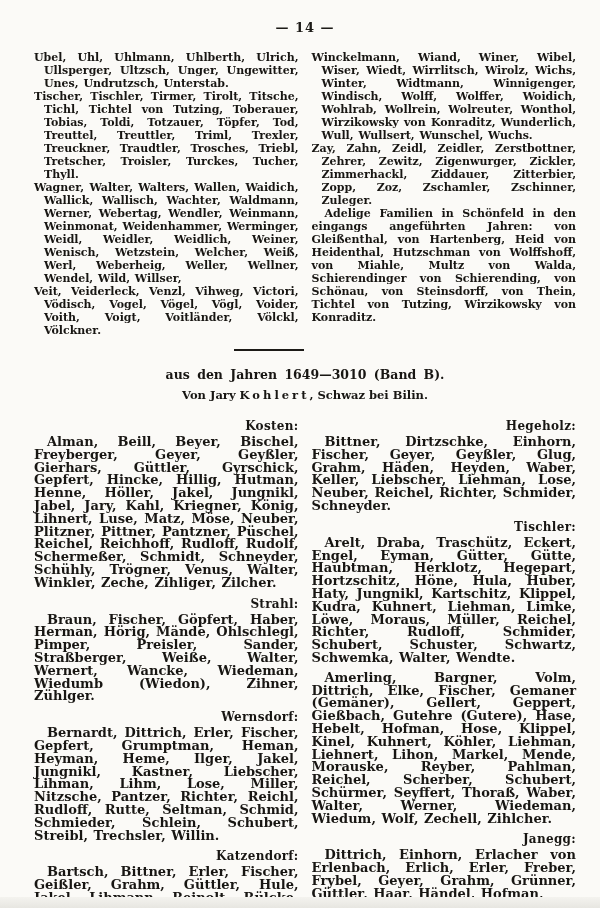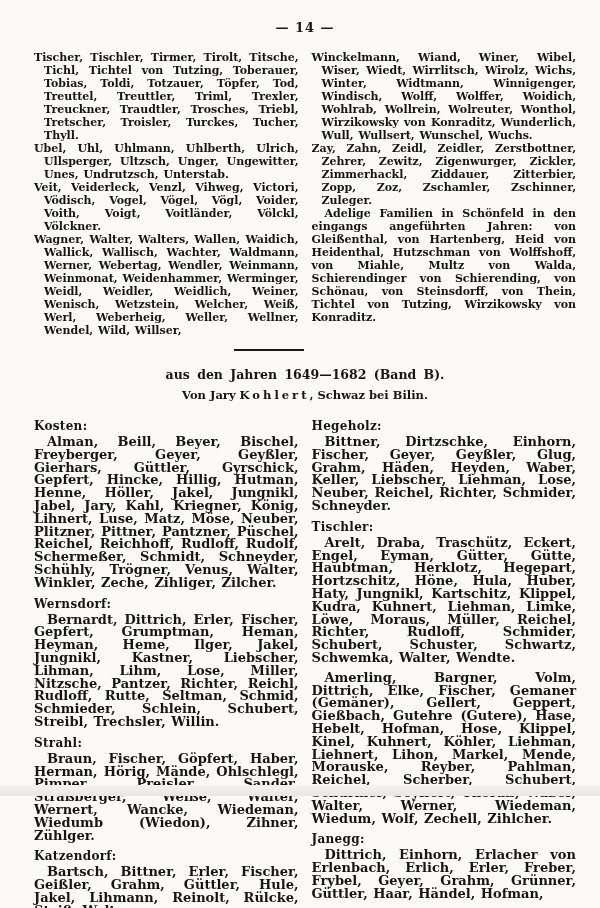--- a/index.html
+++ b/index.html
@@ -3,21 +3,21 @@
 <meta charset="utf-8">
 <style>
   * { margin:0; padding:0; box-sizing:border-box; }
   html,body { width:600px; height:908px; overflow:hidden; }
   body {
     background:#fbfaf7;
     color:#181613;
     font-family:"DejaVu Serif","Liberation Serif",serif;
     position:relative;
   }
-  .page { width:600px; height:796px; padding:20px 24px 0 34px; position:relative; }
+  .page { width:600px; height:908px; padding:20px 24px 0 34px; position:relative; }
 
   .page-number {
     text-align:center; font-size:13px; font-weight:bold;
     letter-spacing:1px; margin-bottom:16px; color:#1c1a17;
   }
 
   .two-col { display:flex; gap:13px; }
   .col { flex:1 1 0; min-width:0; }
 
   .namelist p {
@@ -38,78 +38,78 @@
     letter-spacing:0.2px; color:#141210;
   }
   .article-subtitle {
     font-size:12.5px; font-weight:bold; margin-top:5px; word-spacing:3px;
   }
   .article-byline { font-size:11.5px; margin-top:6px; font-weight:600; }
   .byline-name { letter-spacing:3px; font-weight:bold; }
 
   .section { margin-bottom:7px; }
   .section-heading {
-    text-align:left; font-size:12px; font-weight:bold;
+    text-align:right; font-size:12px; font-weight:bold;
     margin:5px 0 3px 0; letter-spacing:0.3px;
   }
   .section .namelist p { font-size:13px; line-height:12.8px; }
 
   .scan-bottom {
     position:absolute; left:0; bottom:0; width:600px; height:11px;
     background:linear-gradient(#f4f3ef,#e7e6e1);
   }
 </style>
 </head>
 <body>
 
 <div class="page">
 
   <div class="page-number">— 14 —</div>
 
   <div class="two-col">
     <div class="col namelist">
+      <p class="hang">Ubel, Uhl, Uhlmann, Uhlberth, Ulrich, Ullsperger, Ultzsch, Unger, Ungewitter, Unes, Undrutzsch, Unterstab.</p>
       <p class="hang">Tischer, Tischler, Tirmer, Tirolt, Titsche, Tichl, Tichtel von Tutzing, Toberauer, Tobias, Toldi, Totzauer, Töpfer, Tod, Treuttel, Treuttler, Triml, Trexler, Treuckner, Traudtler, Trosches, Triebl, Tretscher, Troisler, Turckes, Tucher, Thyll.</p>
-      <p class="hang">Ubel, Uhl, Uhlmann, Uhlberth, Ulrich, Ullsperger, Ultzsch, Unger, Ungewitter, Unes, Undrutzsch, Unterstab.</p>
+      <p class="hang">Wagner, Walter, Walters, Wallen, Waidich, Wallick, Wallisch, Wachter, Waldmann, Werner, Webertag, Wendler, Weinmann, Weinmonat, Weidenhammer, Werminger, Weidl, Weidler, Weidlich, Weiner, Wenisch, Wetzstein, Welcher, Weiß, Werl, Weberheig, Weller, Wellner, Wendel, Wild, Willser,</p>
       <p class="hang">Veit, Veiderleck, Venzl, Vihweg, Victori, Vödisch, Vogel, Vögel, Vögl, Voider, Voith, Voigt, Voitländer, Völckl, Völckner.</p>
-      <p class="hang">Wagner, Walter, Walters, Wallen, Waidich, Wallick, Wallisch, Wachter, Waldmann, Werner, Webertag, Wendler, Weinmann, Weinmonat, Weidenhammer, Werminger, Weidl, Weidler, Weidlich, Weiner, Wenisch, Wetzstein, Welcher, Weiß, Werl, Weberheig, Weller, Wellner, Wendel, Wild, Willser,</p>
     </div>
     <div class="col namelist">
       <p class="hang">Winckelmann, Wiand, Winer, Wibel, Wiser, Wiedt, Wirrlitsch, Wirolz, Wichs, Winter, Widtmann, Winnigenger, Windisch, Wolff, Wolffer, Woidich, Wohlrab, Wollrein, Wolreuter, Wonthol, Wirzikowsky von Konraditz, Wunderlich, Wull, Wullsert, Wunschel, Wuchs.</p>
       <p class="hang">Zay, Zahn, Zeidl, Zeidler, Zerstbottner, Zehrer, Zewitz, Zigenwurger, Zickler, Zimmerhackl, Ziddauer, Zitterbier, Zopp, Zoz, Zschamler, Zschinner, Zuleger.</p>
       <p class="firstindent">Adelige Familien in Schönfeld in den eingangs angeführten Jahren: von Gleißenthal, von Hartenberg, Heid von Heidenthal, Hutzschman von Wolffshoff, von Miahle, Multz von Walda, Schierendinger von Schierending, von Schönau, von Steinsdorff, von Thein, Tichtel von Tutzing, Wirzikowsky von Konraditz.</p>
     </div>
   </div>
 
   <hr class="divider">
 
   <div class="article-header">
-    <div class="article-subtitle">aus den Jahren 1649—1682 (Band B).</div>
+    <div class="article-subtitle">aus den Jahren 1649—3010 (Band B).</div>
     <div class="article-byline">
       <span>Von Jary </span><span class="byline-name">Kohlert</span><span>, Schwaz bei Bilin.</span>
     </div>
   </div>
 
   <div class="two-col">
     <div class="col">
       <div class="section">
         <div class="section-heading">Kosten:</div>
         <div class="namelist">
             <p class="firstindent">Alman, Beill, Beyer, Bischel, Freyberger, Geyer, Geyßler, Gierhars, Güttler, Gyrschick, Gepfert, Hincke, Hillig, Hutman, Henne, Höller, Jakel, Jungnikl, Jabel, Jary, Kahl, Kriegner, König, Lihnert, Luse, Matz, Möse, Neuber, Plitzner, Pittner, Pantzner, Püschel, Reichel, Reichhoff, Rudloff, Rudolf, Schermeßer, Schmidt, Schneyder, Schühly, Trögner, Venus, Walter, Winkler, Zeche, Zihliger, Zilcher.</p>
           </div>
       </div>
       <div class="section">
+        <div class="section-heading">Strahl:</div>
+        <div class="namelist">
+            <p class="firstindent">Braun, Fischer, Göpfert, Haber, Herman, Hörig, Mände, Ohlschlegl, Pimper, Preisler, Sander, Straßberger, Weiße, Walter, Wernert, Wancke, Wiedeman, Wiedumb (Wiedon), Zihner, Zühlger.</p>
+          </div>
+      </div>
+      <div class="section">
         <div class="section-heading">Wernsdorf:</div>
         <div class="namelist">
             <p class="firstindent">Bernardt, Dittrich, Erler, Fischer, Gepfert, Grumptman, Heman, Heyman, Heme, Ilger, Jakel, Jungnikl, Kastner, Liebscher, Lihman, Lihm, Lose, Miller, Nitzsche, Pantzer, Richter, Reichl, Rudloff, Rutte, Seltman, Schmid, Schmieder, Schlein, Schubert, Streibl, Trechsler, Willin.</p>
-          </div>
-      </div>
-      <div class="section">
-        <div class="section-heading">Strahl:</div>
-        <div class="namelist">
-            <p class="firstindent">Braun, Fischer, Göpfert, Haber, Herman, Hörig, Mände, Ohlschlegl, Pimper, Preisler, Sander, Straßberger, Weiße, Walter, Wernert, Wancke, Wiedeman, Wiedumb (Wiedon), Zihner, Zühlger.</p>
           </div>
       </div>
       <div class="section">
         <div class="section-heading">Katzendorf:</div>
         <div class="namelist">
             <p class="firstindent">Bartsch, Bittner, Erler, Fischer, Geißler, Grahm, Güttler, Hule, Jakel, Lihmann, Reinolt, Rülcke, Steiß, Walter.</p>
           </div>
       </div>
     </div>
     <div class="col">

